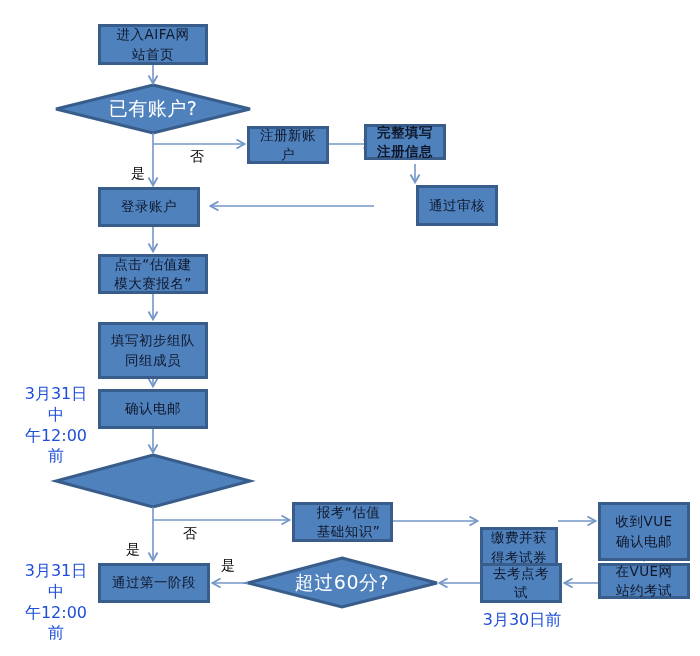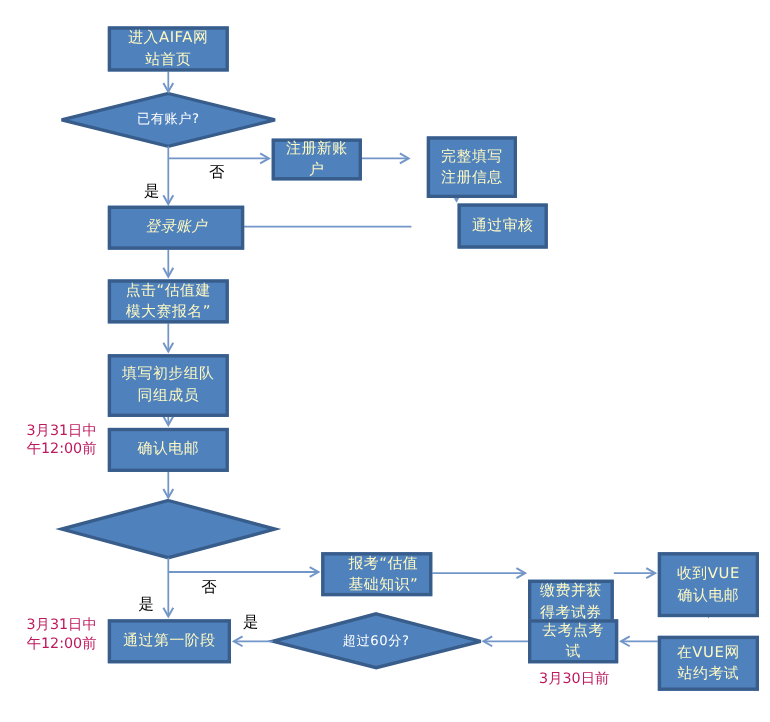--- a/index.html
+++ b/index.html
@@ -3,33 +3,33 @@
 <meta charset="utf-8">
 <style>
   html,body{margin:0;padding:0;background:#ffffff;}
   .canvas{
     position:relative;width:700px;height:656px;background:#ffffff;
     font-family:"DejaVu Sans",sans-serif;overflow:hidden;
   }
   .wires{position:absolute;left:0;top:0;width:700px;height:656px;}
   .node{
     position:absolute;box-sizing:border-box;
-    background:#4f81bd;border:3px solid #385d8a;color:#fef9c3;
+    background:#4f81bd;border:3px solid #385d8a;color:#0f172a;
     display:flex;align-items:center;justify-content:center;
     text-align:center;white-space:pre-line;
     font-size:13.5px;line-height:1.42;letter-spacing:0.5px;
   }
   .dtext{
     position:absolute;color:#ffffff;text-align:center;white-space:pre-line;
-    font-size:12px;line-height:1.45;letter-spacing:0.5px;
+    font-size:19px;line-height:1.45;letter-spacing:0.5px;
     display:flex;align-items:center;justify-content:center;pointer-events:none;
   }
   .elabel{position:absolute;color:#000000;font-size:14px;}
   .ann{
-    position:absolute;color:#be185d;font-size:13px;text-align:center;
+    position:absolute;color:#1d4ed8;font-size:16px;text-align:center;
     white-space:pre-line;line-height:1.3;
   }
 </style>
 </head>
 <body>
 
 <div class="canvas">
 
   <svg class="wires" width="700" height="656" viewBox="0 0 700 656">
     <defs>
@@ -59,36 +59,36 @@
     <line x1="644" y1="543" x2="644" y2="560" stroke="#7396c8" stroke-width="1.6" marker-end="url(#arw)"></line>
     <line x1="598" y1="583" x2="565" y2="583" stroke="#7396c8" stroke-width="1.6" marker-end="url(#arw)"></line>
     <line x1="480" y1="583" x2="440" y2="583" stroke="#7396c8" stroke-width="1.6" marker-end="url(#arw)"></line>
     <line x1="248" y1="583" x2="213" y2="583" stroke="#7396c8" stroke-width="1.6" marker-end="url(#arw)"></line>
   </svg>
 
   <div class="node" style="left:98px;top:24px;width:110px;height:41px;">进入AIFA网
 站首页</div>
   <div class="node" style="left:247px;top:126px;width:82px;height:38px;">注册新账
 户</div>
-  <div class="node" style="left:388px;top:124px;width:82px;height:56px;">完整填写
+  <div class="node" style="left:364px;top:124px;width:82px;height:36px;font-weight:bold;">完整填写
 注册信息</div>
   <div class="node" style="left:374px;top:185px;width:82px;height:41px;margin-left:42px;">通过审核</div>
-  <div class="node" style="left:98px;top:187px;width:124px;height:40px;font-style:italic;">登录账户</div>
+  <div class="node" style="left:98px;top:187px;width:102px;height:40px;">登录账户</div>
   <div class="node" style="left:98px;top:254px;width:110px;height:40px;">点击“估值建
 模大赛报名”</div>
   <div class="node" style="left:98px;top:322px;width:110px;height:57px;">填写初步组队
 同组成员</div>
   <div class="node" style="left:98px;top:389px;width:110px;height:40px;">确认电邮</div>
   <div class="node" style="left:292px;top:502px;width:101px;height:40px;padding-left:12px;">报考“估值
 基础知识”</div>
   <div class="node" style="left:480px;top:527px;width:78px;height:41px;">缴费并获
 得考试券</div>
   <div class="node" style="left:598px;top:502px;width:92px;height:59px;">收到VUE
 确认电邮</div>
-  <div class="node" style="left:598px;top:578px;width:92px;height:50px;">在VUE网
+  <div class="node" style="left:598px;top:563px;width:92px;height:36px;">在VUE网
 站约考试</div>
   <div class="node" style="left:480px;top:563px;width:82px;height:40px;">去考点考
 试</div>
   <div class="node" style="left:98px;top:563px;width:112px;height:40px;">通过第一阶段</div>
 
   <div class="dtext" style="left:93px;top:95px;width:120px;height:28px;">已有账户?</div>
   <div class="dtext" style="left:282px;top:569px;width:120px;height:28px;">超过60分?</div>
 
   <div class="elabel" style="left:131px;top:165px;">是</div>
   <div class="elabel" style="left:190px;top:148px;">否</div>

